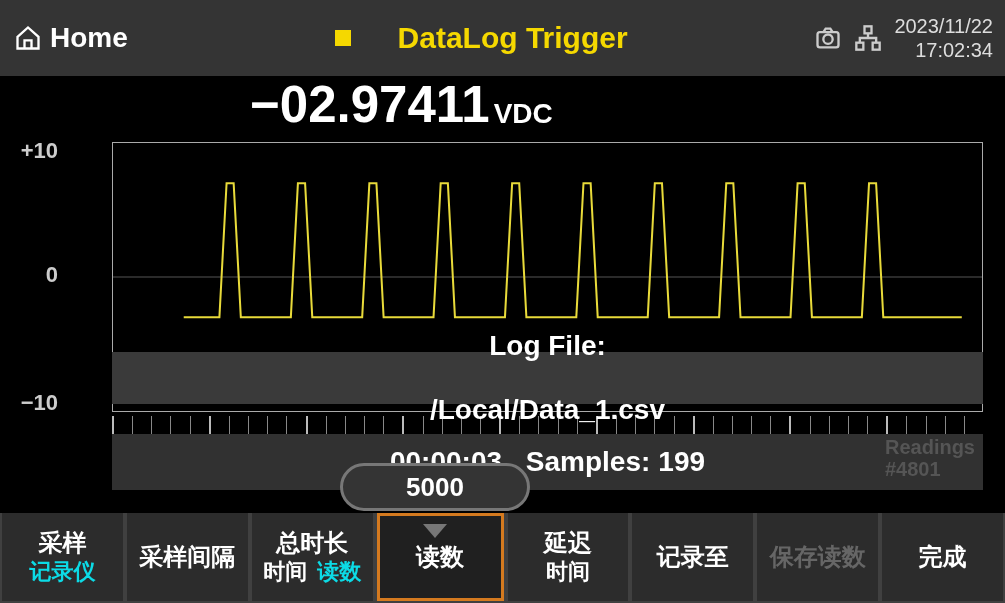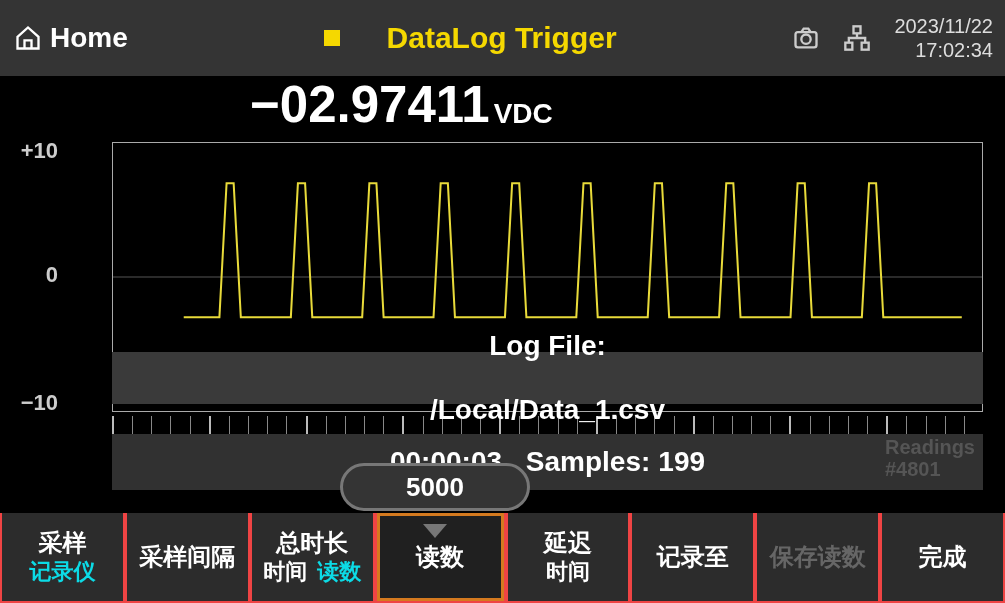--- a/index.html
+++ b/index.html
@@ -6,21 +6,21 @@
   html,body { width:1005px; height:603px; background:#000; font-family:Arial,"Microsoft YaHei",sans-serif; color:#fff; overflow:hidden; }
   .root { width:1005px; height:603px; display:flex; flex-direction:column; }
 
   
   .topbar { height:76px; background:#343434; display:flex; align-items:center; position:relative; }
   .home-btn { display:flex; align-items:center; gap:8px; color:#fff; font-size:28px; font-weight:bold; padding:0 20px 0 14px; height:100%; cursor:pointer; }
   .menu-btn { display:flex; align-items:center; gap:10px; color:#fff; font-size:28px; font-weight:bold; padding:0 26px 0 18px; height:100%; background:#071d1d; border-top:4px solid #0e8f8d; cursor:pointer; }
   .title-wrap { flex:1; display:flex; align-items:center; justify-content:center; gap:10px; }
   .title-square { width:16px; height:16px; background:#f5d800; }
   .title-text { color:#f5d800; font-size:30px; font-weight:bold;margin-left:37px; }
-  .right-icons { display:flex; align-items:center; gap:23px; padding-right:12px; }
+  .right-icons { display:flex; align-items:center; gap:12px; padding-right:12px; }
   .dt { text-align:right; font-size:20px; color:#ddd; line-height:1.2; }
   .icon-sm { width:28px; height:28px; }
 
   
   .reading { height:58px; display:flex; align-items:flex-end; padding-left:250px; gap:2px; background:#000; }
   .reading-val { font-size:51px; font-weight:bold; color:#fff; }
   .reading-unit { font-size:28px; font-weight:bold; color:#fff; padding-bottom:4px; padding-left:2px; }
 
   
   .chart-zone { flex:1; position:relative; background:#000; }
@@ -31,21 +31,21 @@
   .tick { flex:1; border-left:1px solid #888; height:100%; }
   .tick.big { border-left:2px solid #bbb; }
   .overlay-file { position:absolute; left:112px; right:22px; top:218px; height:52px; background:#3a3a3a; display:flex; align-items:center; justify-content:center; font-size:28px; font-weight:bold;flex-direction:column; }
   .remaining { position:absolute; left:112px; right:22px; top:300px; height:56px; background:#313131; display:flex; align-items:center; justify-content:center; font-size:28px; font-weight:bold; }
   .remaining span { margin:0 4px; }
   .readings-tag { position:absolute; right:30px; top:302px; color:#555; font-size:20px; text-align:left; line-height:1.1; font-weight:bold;}
   .bubble { position:absolute; left:340px; top:329px; width:190px; height:48px; border:3px solid #777; border-radius:24px; background:#343434; display:flex; align-items:center; justify-content:center; font-size:26px; font-weight:bold; }
   .bubble-pointer { position:absolute; left:423px; top:390px; width:0; height:0; border-left:12px solid transparent; border-right:12px solid transparent; border-top:14px solid #777; }
 
   
-  .softkeys { height:90px; background:#ef4444; display:flex; gap:4px; padding:0 2px 2px 2px; }
+  .softkeys { height:90px; background:#404040; display:flex; gap:4px; padding:0 2px 2px 2px; }
   .sk { flex:1; background:#2c2c2c; display:flex; flex-direction:column; align-items:center; justify-content:center; font-size:24px; font-weight:bold; cursor:pointer; line-height:1.25; }
   .sk .sub { font-size:22px; }
   .sk .cyan { color:#0cdbe6; }
   .sk.active { border:3px solid #d57a1f; background:#202020; }
   .sk.disabled { color:#666; }
 
   svg { display:block; }
 </style>
 </head>
 <body>

